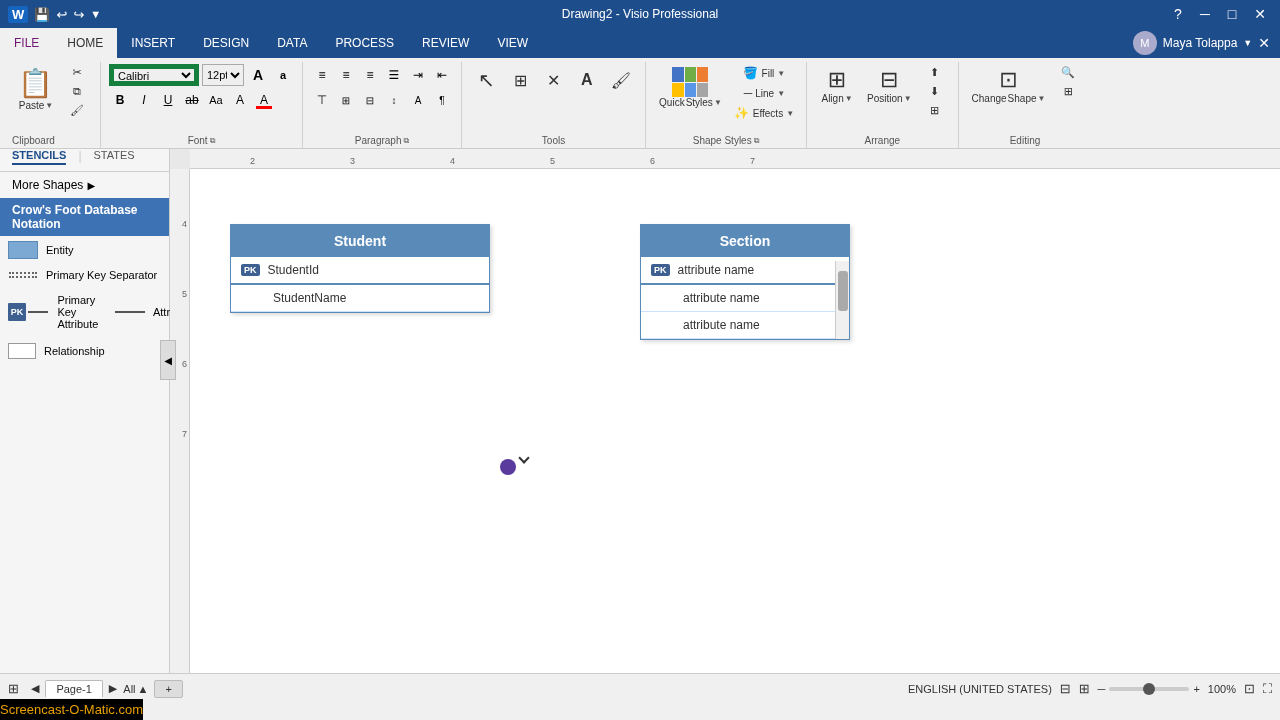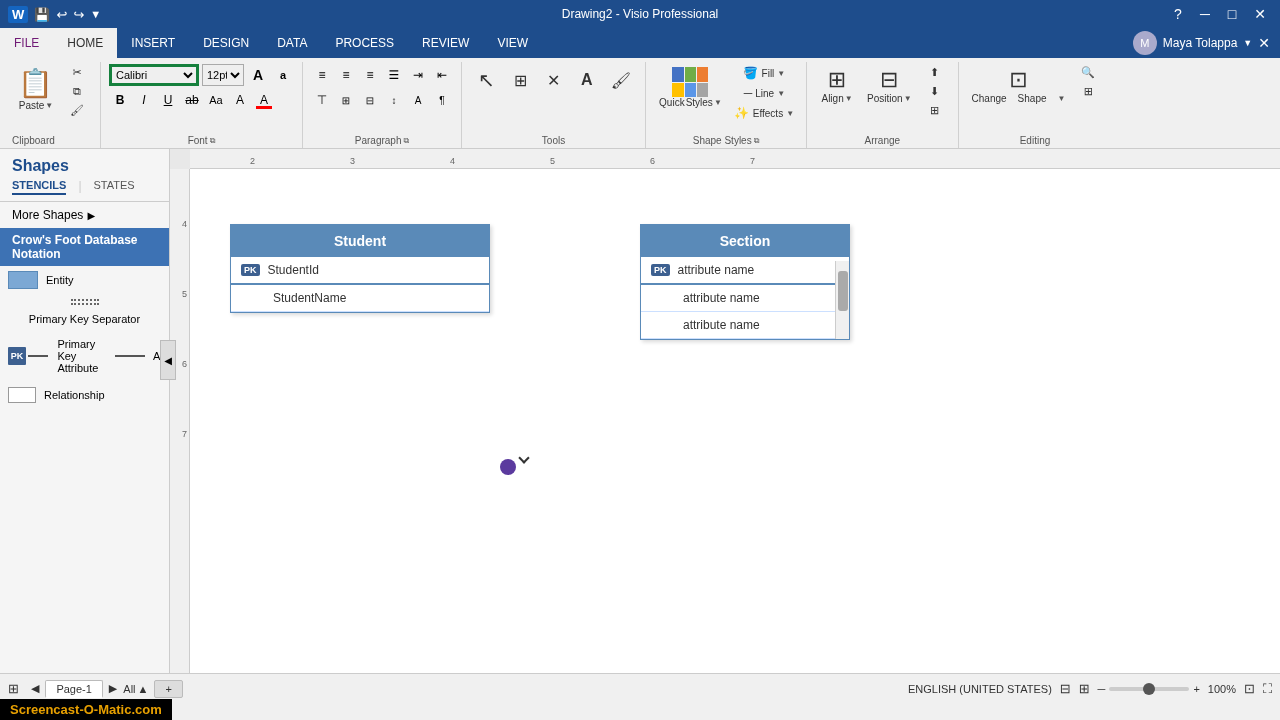--- a/index.html
+++ b/index.html
@@ -297,42 +297,42 @@
       transform: translateX(-50%);
     }
 
     
     #watermark {
       position: fixed;
       bottom: 0; left: 0;
       background: black;
       color: #e8a000;
       font-size: 13px;
-      font-weight: bold;
-      padding: 3px 10px;
+      font-weight: normal;
+      padding: 3px 0;
     }
 
     .collapse-btn {
       position: absolute;
       left: 160px;
       top: 50%;
       transform: translateY(-50%);
       width: 16px; height: 40px;
       background: #ddd;
       border: 1px solid #bbb;
       cursor: pointer;
       display: flex;
       align-items: center;
       justify-content: center;
       font-size: 10px;
       z-index: 10;
     }
 
     .font-select {
-      width: 90px; height: 22px; font-size: 11px; border: 3px solid #15803d;
+      width: 90px; height: 22px; font-size: 11px; border: 5px solid #15803d;
     }
     .font-size-select {
       width: 42px; height: 22px; font-size: 11px; border: 1px solid #aaa;
     }
 
     .bold-btn { font-weight: bold; }
     .italic-btn { font-style: italic; }
     .underline-btn { text-decoration: underline; }
     .strike-btn { text-decoration: line-through; }
 
@@ -541,60 +541,59 @@
           <div class="ribbon-btn ribbon-btn-small">⊞</div>
         </div>
       </div>
       <div class="ribbon-group-label">Arrange</div>
     </div>
 
     <div class="ribbon-group">
       <div style="display:flex;gap:3px;align-items:flex-start;">
         <div class="ribbon-btn ribbon-btn-large" style="min-width:50px;">
           <div style="font-size:22px;">⊡</div>
-          <div style="font-size:10px;display:flex;align-items:center;gap:11px;">
+          <div style="font-size:10px;display:flex;align-items:center;gap:1px;">
             <span>Change</span>
             <span>Shape</span>
             <span class="dropdown-arrow">▼</span>
           </div>
         </div>
         <div style="display:flex;flex-direction:column;gap:2px;">
           <div class="ribbon-btn ribbon-btn-small">🔍</div>
           <div class="ribbon-btn ribbon-btn-small">⊞</div>
         </div>
       </div>
       <div class="ribbon-group-label" style="display:flex;align-items:center;gap:2px;">Editing</div>
     </div>
 
   </div>
 </div>
 
 <div id="main">
 
   <div id="left-panel">
-    <div id="shapes-header">Shapes</div>
     <div id="shapes-tabs">
       <div class="shapes-tab active">STENCILS</div>
       <span style="color:#ccc;">|</span>
       <div class="shapes-tab">STATES</div>
     </div>
     <div class="shapes-menu-item">
       <span>More Shapes</span>
       <span class="arrow">▶</span>
     </div>
     <div class="shapes-section-header">
       <span>Crow's Foot Database Notation</span>
     </div>
 
     <div class="shape-item">
       <div class="shape-icon-entity"></div>
       <span>Entity</span>
     </div>
 
-    <div class="shape-item" style="align-items:center;flex-direction:column;">
+    <div class="shape-item" style="align-items:center;">
       <div style="width:30px;display:flex;flex-direction:column;gap:2px;align-items:center;">
         <div style="width:28px;height:1px;border-top:2px dotted #666;"></div>
         <div style="width:28px;height:1px;border-top:2px dotted #666;"></div>
       </div>
       <span>Primary Key Separator</span>
     </div>
 
     <div style="display:flex;gap:8px;padding:4px 8px;">
       <div class="shape-item" style="padding:4px 0;flex:1;">
         <div style="display:flex;align-items:center;gap:2px;width:50px;">

